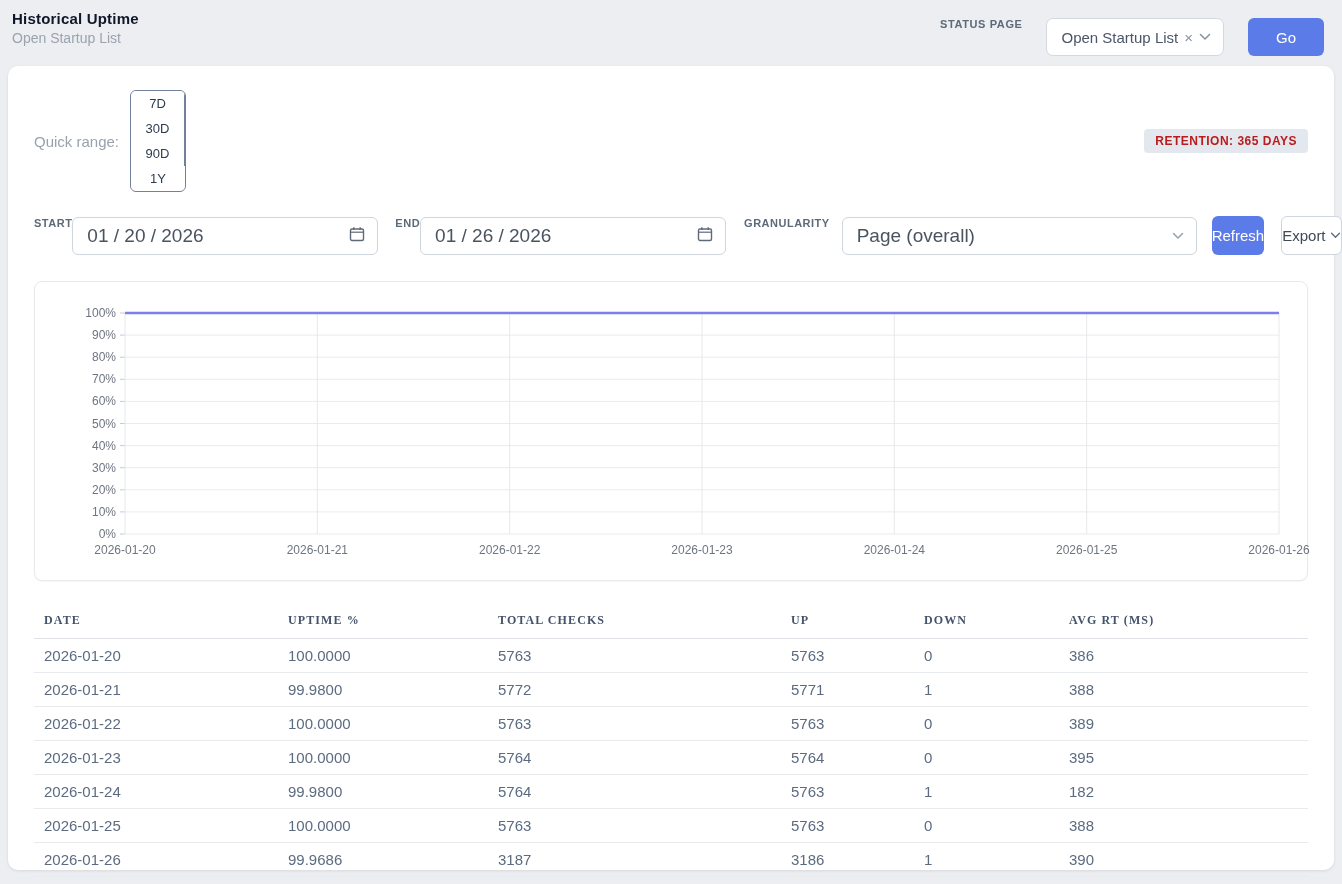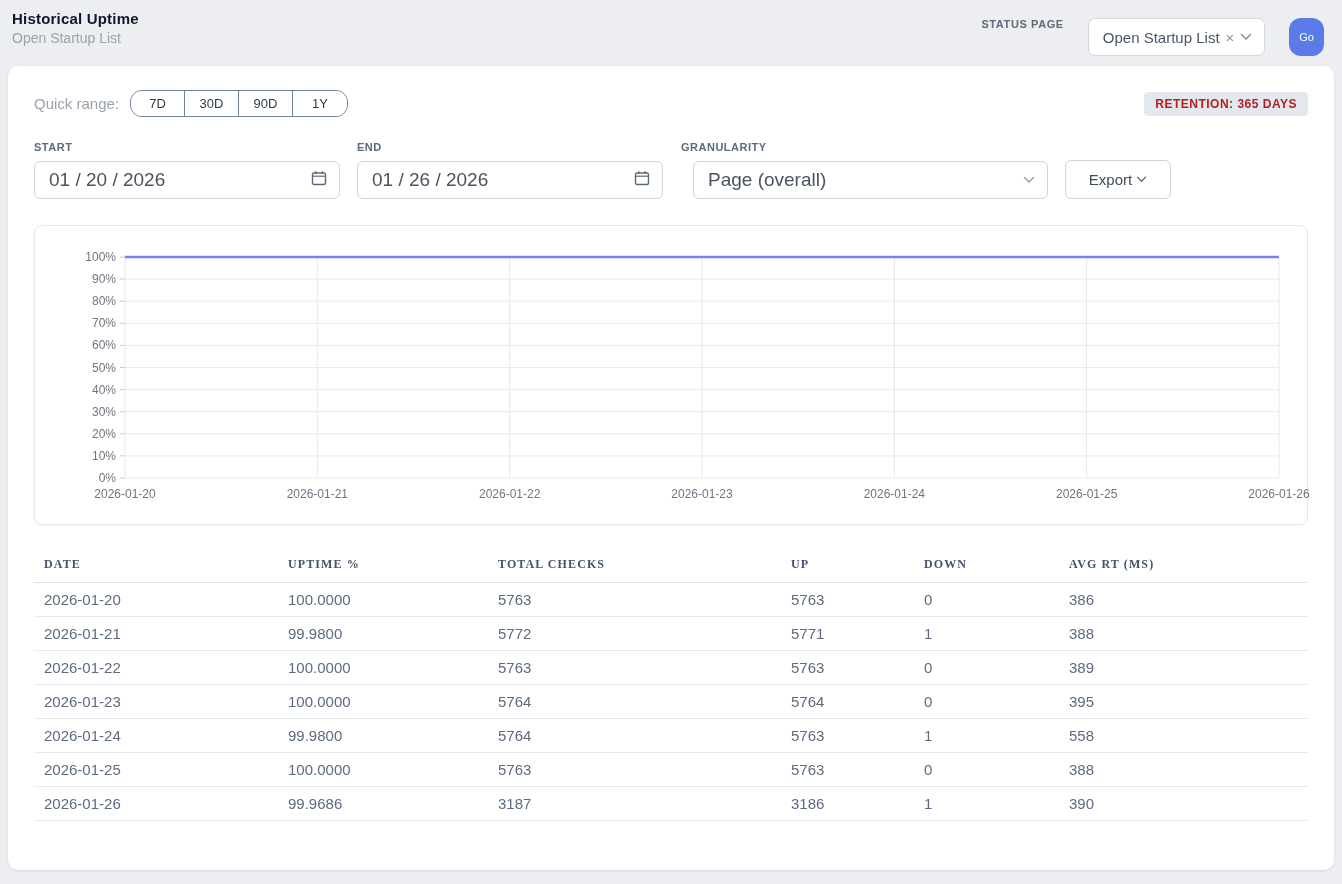--- a/index.html
+++ b/index.html
@@ -21,50 +21,50 @@
   .header-right { display: flex; gap: 24px; margin-top: 8px; }
   .status-page-label { font-size: 11px; font-weight: 700; color: #5d6a7a; letter-spacing: .6px; }
   .status-select {
     display: flex; align-items: center; gap: 6px;
     background: #fff; border: 1px solid #d4d9e0; border-radius: 7px;
     height: 38px; padding: 0 12px 0 14px; font-size: 15px; color: #4a5568; cursor: pointer;
   }
   .clear-x { color: #8b95a2; font-size: 15px; }
   .chev { color: #8b95a2; display: inline-flex; }
   .go-button {
-    background: #5b7ce8; color: #fff; border: none; border-radius: 12px;
-    font-size: 11px; padding: 7px 10px; cursor: pointer; font-family: inherit;
+    background: #5b7ce8; color: #fff; border: none; border-radius: 6px;
+    font-size: 15px; padding: 7px 28px; cursor: pointer; font-family: inherit;
   }
 
   
   .main-panel {
     background: #fff; border-radius: 10px; margin: 10px 8px 8px 8px;
     box-shadow: 0 1px 3px rgba(20,30,50,.10);
     padding: 24px 26px 22px 26px; height: 804px;
   }
 
   
   .quickrow { display: flex; align-items: center; justify-content: space-between; }
   .quick-left { display: flex; align-items: center; gap: 11px; }
   .quick-label { font-size: 15px; color: #99a2ad; }
-  .seg-group { display: flex; border: 1px solid #72819a; border-radius: 12px; overflow: hidden; background: #f9a8d4; }
+  .seg-group { display: flex; border: 1px solid #72819a; border-radius: 6px; overflow: hidden; background: #f9a8d4; flex-direction: column; }
   .seg-btn {
     background: #fff; border: none; border-right: 1px solid #72819a;
     font-size: 13px; font-weight: 500; color: #2e3b4e; padding: 5px 0; width: 54px;
     cursor: pointer; font-family: inherit;
   }
   .seg-btn:last-child { border-right: none; }
   .retention-badge {
     background: #e3e7ee; color: #b91c1c; font-size: 12px; font-weight: 700;
     letter-spacing: .5px; padding: 5px 11px; border-radius: 4px;
   }
 
   
   .filters-row { display: flex; align-items: flex-end; gap: 17px; margin-top: 24px; }
-  .field { display: flex; flex-direction: column; }
+  .field { display: flex; flex-direction: row; }
   .field-label { font-size: 11px; font-weight: 700; color: #5d6a7a; letter-spacing: .5px; margin-bottom: 8px; }
   .input-box {
     display: flex; align-items: center; justify-content: space-between;
     border: 1px solid #cfd5dc; border-radius: 6px; background: #fff;
     height: 38px; padding: 0 12px 0 14px; font-size: 19px; color: #4a5360; cursor: text;
   }
   .w-date { width: 306px; }
   .w-gran { width: 355px; margin-left: 12px; }
   .refresh-button {
     background: #5b7ce8; color: #fff; border: none; border-radius: 6px;
@@ -175,20 +175,21 @@
       <div class="input-box w-gran" style="cursor:pointer;">
         <span>Page (overall)</span>
         <span class="chev">
           <svg width="12" height="8" viewBox="0 0 12 8">
               <path d="M1.5 1.5 L6 6 L10.5 1.5" fill="none" stroke="#97a0ac" stroke-width="1.5" stroke-linecap="round" stroke-linejoin="round"></path>
             </svg>
         </span>
       </div>
     </div>
 
+    <button class="refresh-button" style="margin-left:-2px;">Refresh</button>
 
     <button class="export-button">
       <span>Export</span>
       <span class="chev">
         <svg width="11" height="7" viewBox="0 0 12 8">
             <path d="M1.5 1.5 L6 6 L10.5 1.5" fill="none" stroke="#5f6a78" stroke-width="1.5" stroke-linecap="round" stroke-linejoin="round"></path>
           </svg>
       </span>
     </button>
   </div>
@@ -297,21 +298,21 @@
           <td>5764</td>
           <td>0</td>
           <td>395</td>
         </tr>
         <tr>
           <td>2026-01-24</td>
           <td>99.9800</td>
           <td>5764</td>
           <td>5763</td>
           <td>1</td>
-          <td>558</td>
+          <td>182</td>
         </tr>
         <tr>
           <td>2026-01-25</td>
           <td>100.0000</td>
           <td>5763</td>
           <td>5763</td>
           <td>0</td>
           <td>388</td>
         </tr>
         <tr>

